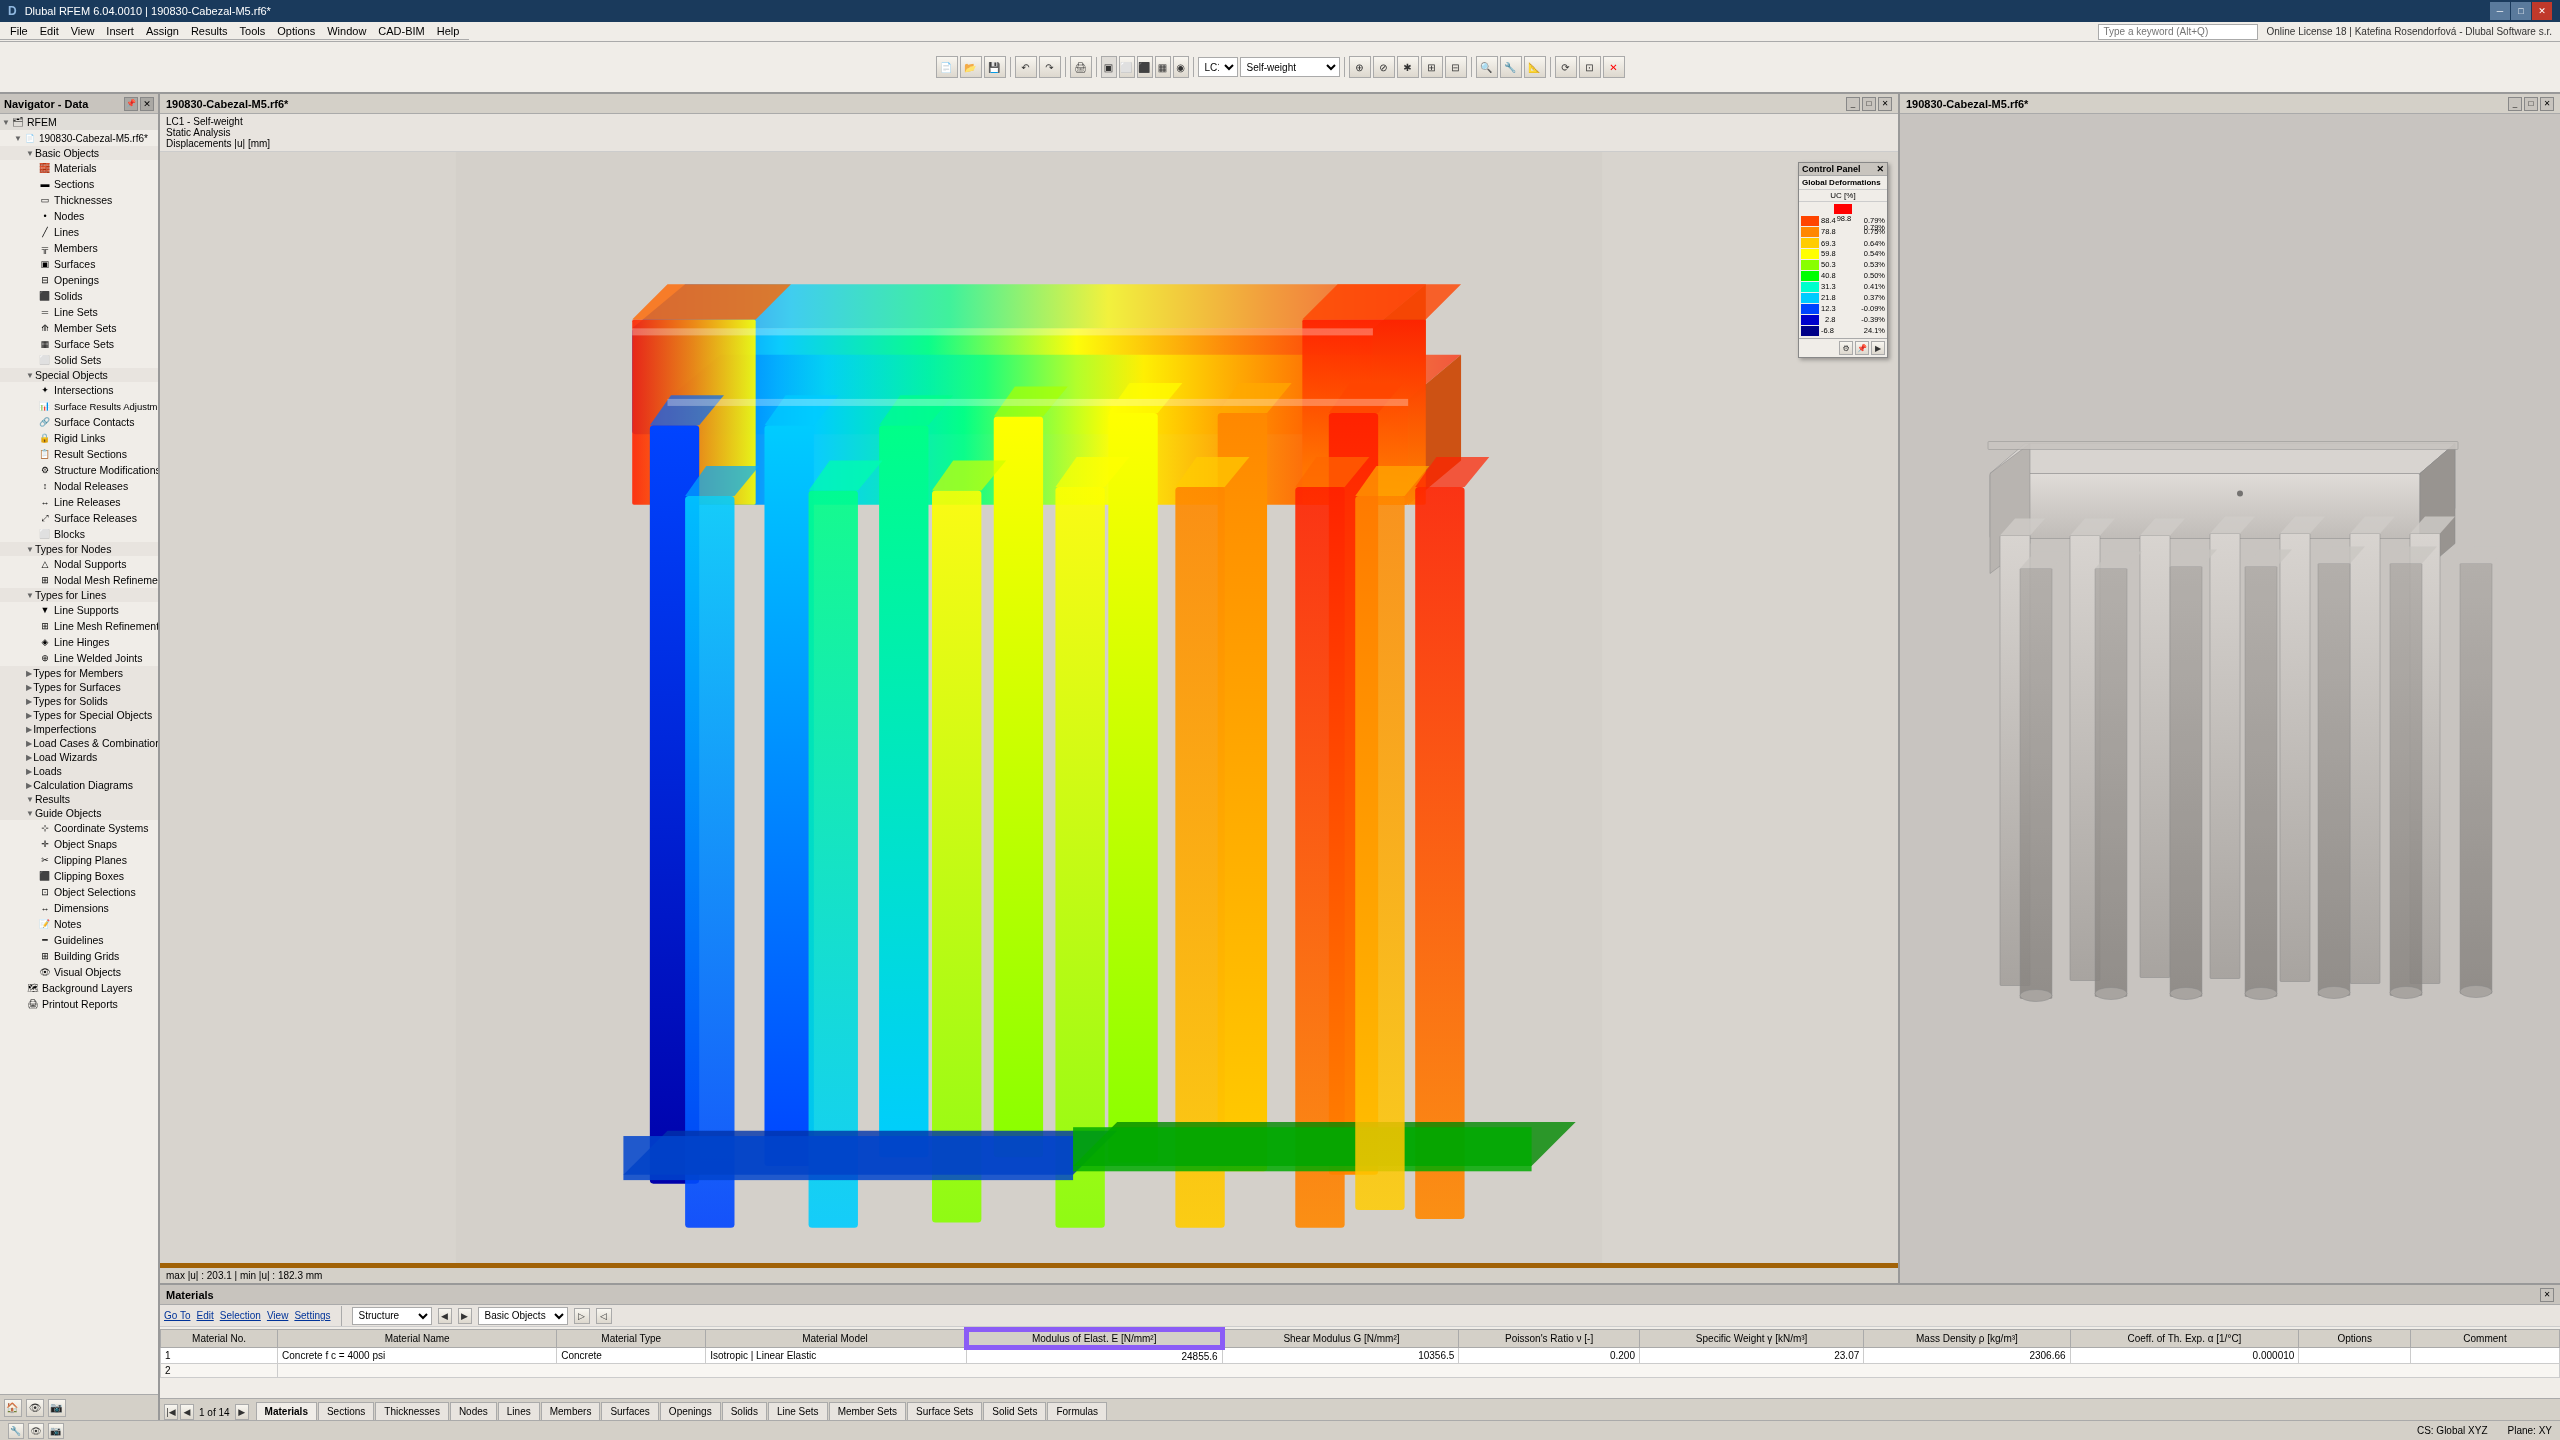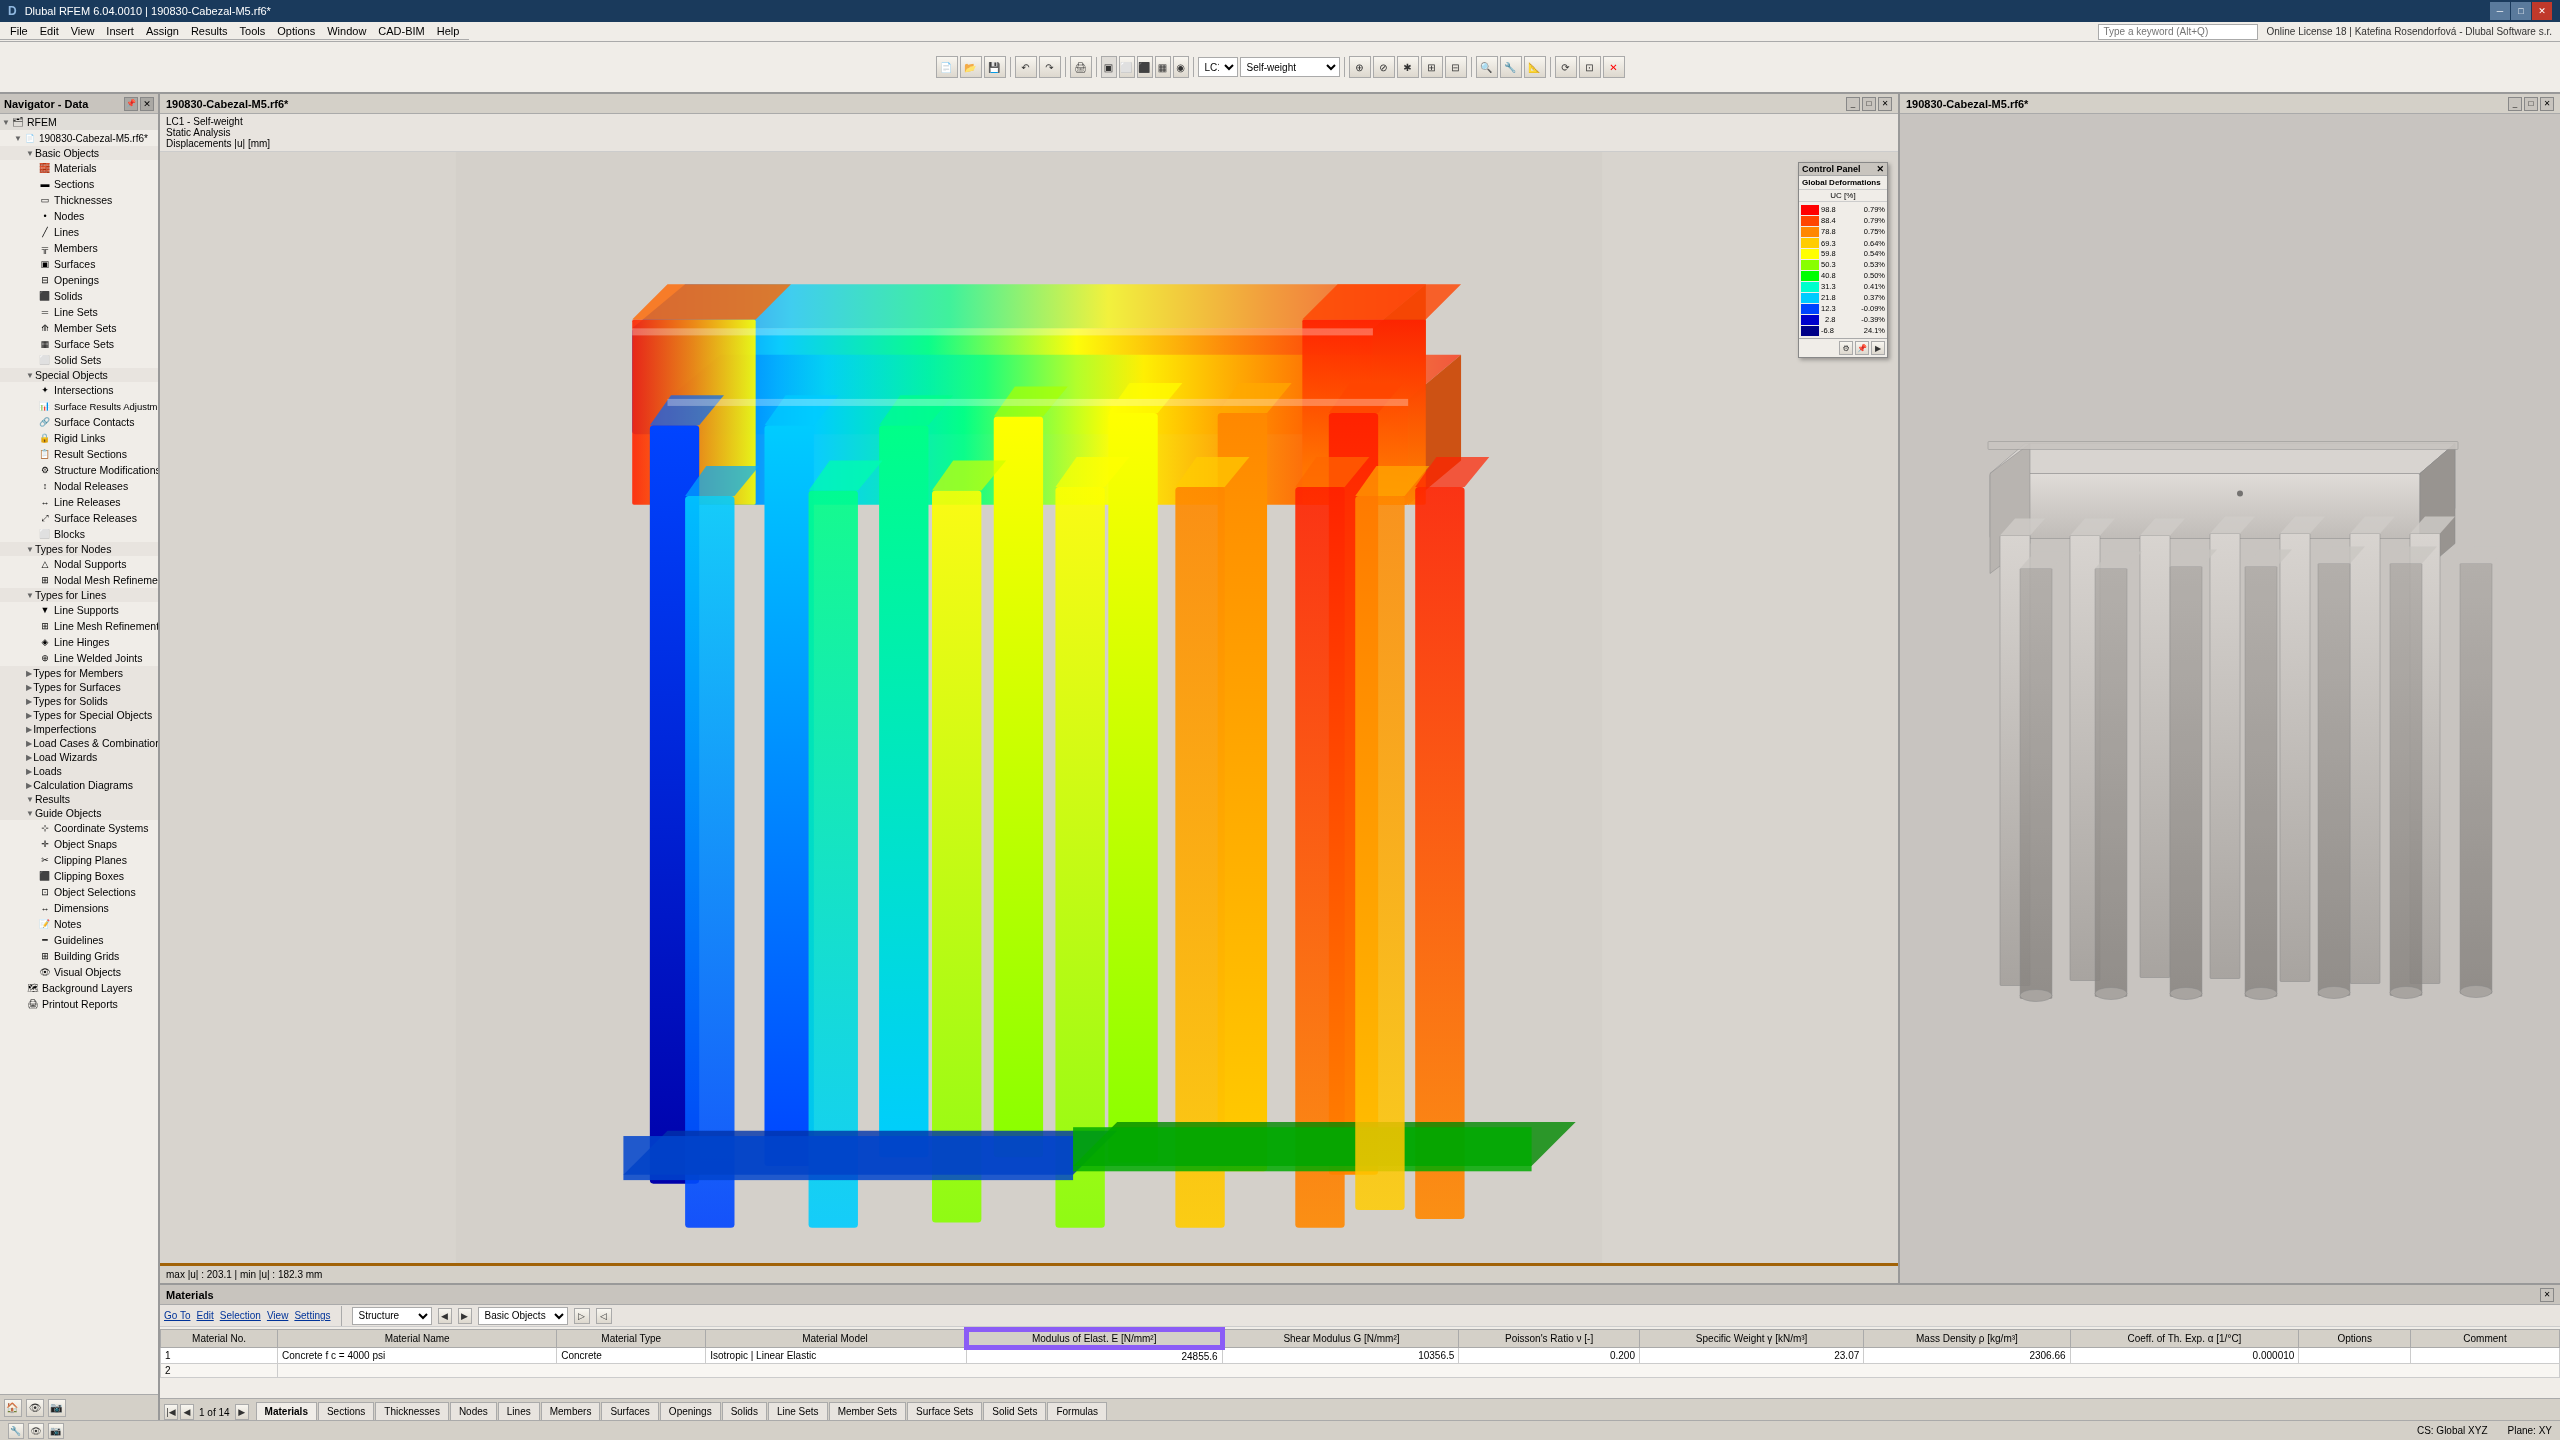--- a/index.html
+++ b/index.html
@@ -513,21 +513,21 @@
 
           <div id="control-panel" style="position:absolute; right:10px; top:10px; background:#f0ede8; border:1px solid #888; width:90px; z-index:10; box-shadow:2px 2px 4px rgba(0,0,0,0.3);">
             <div style="background:#c8c4be; padding:1px 3px; font-size:9px; font-weight:bold; display:flex; justify-content:space-between; align-items:center; border-bottom:1px solid #aaa;">
               <span>Control Panel</span>
               <div style="cursor:pointer; font-size:9px;">✕</div>
             </div>
             <div style="font-size:8px; padding:2px 3px; border-bottom:1px solid #ccc; font-weight:bold;">Global Deformations</div>
             <div style="font-size:8px; padding:1px 3px; border-bottom:1px solid #ccc; text-align:center;">UC [%]</div>
 
             <div style="padding:2px;">
-              <div style="display:flex; align-items:center; height:11px;">
+              <div style="display:flex; align-items:center; height:11px;flex-direction:column;">
                 <div style="width:18px;height:10px;background:#ff0000;flex-shrink:0;"></div>
                 <span style="font-size:7.5px; padding-left:2px;">98.8</span>
                 <span style="font-size:7.5px; margin-left:auto;">0.79%</span>
               </div>
               <div style="display:flex; align-items:center; height:11px;">
                 <div style="width:18px;height:10px;background:#ff4400;flex-shrink:0;"></div>
                 <span style="font-size:7.5px; padding-left:2px;">88.4</span>
                 <span style="font-size:7.5px; margin-left:auto;">0.79%</span>
               </div>
               <div style="display:flex; align-items:center; height:11px;">
@@ -582,21 +582,21 @@
               </div>
             </div>
             <div style="display:flex; gap:2px; padding:2px; border-top:1px solid #aaa; justify-content:flex-end;">
               <div class="toolbar-btn" style="width:14px;height:14px;font-size:8px;">⚙</div>
               <div class="toolbar-btn" style="width:14px;height:14px;font-size:8px;">📌</div>
               <div class="toolbar-btn" style="width:14px;height:14px;font-size:8px;">▶</div>
             </div>
           </div>
         </div>
 
-        <div style="background:#d4d0c8; height:20px; display:flex; align-items:center; padding:0 6px; font-size:10px; border-top:3px solid #a16207;">
+        <div style="background:#d4d0c8; height:20px; display:flex; align-items:center; padding:0 6px; font-size:10px; border-top:5px solid #a16207;">
           <span>max |u| : 203.1 | min |u| : 182.3 mm</span>
         </div>
       </div>
 
       <div style="width:660px; display:flex; flex-direction:column; overflow:hidden; flex-shrink:0; background:#e8e4e0;">
         <div style="background:#d4d0c8; height:20px; display:flex; align-items:center; padding:0 6px; border-bottom:1px solid #aaa;">
           <span style="font-size:11px; font-weight:bold;">190830-Cabezal-M5.rf6*</span>
           <div style="display:flex; gap:2px; margin-left:auto;">
             <div class="vp-btn">_</div>
             <div class="vp-btn">□</div>

